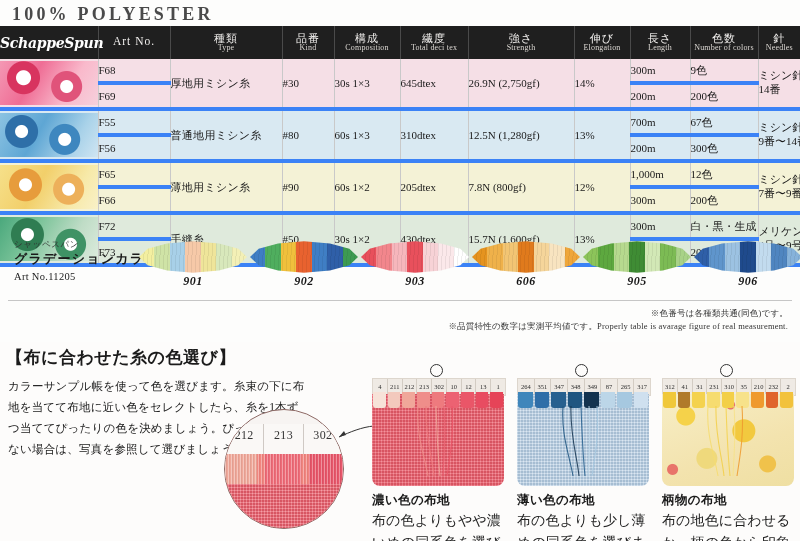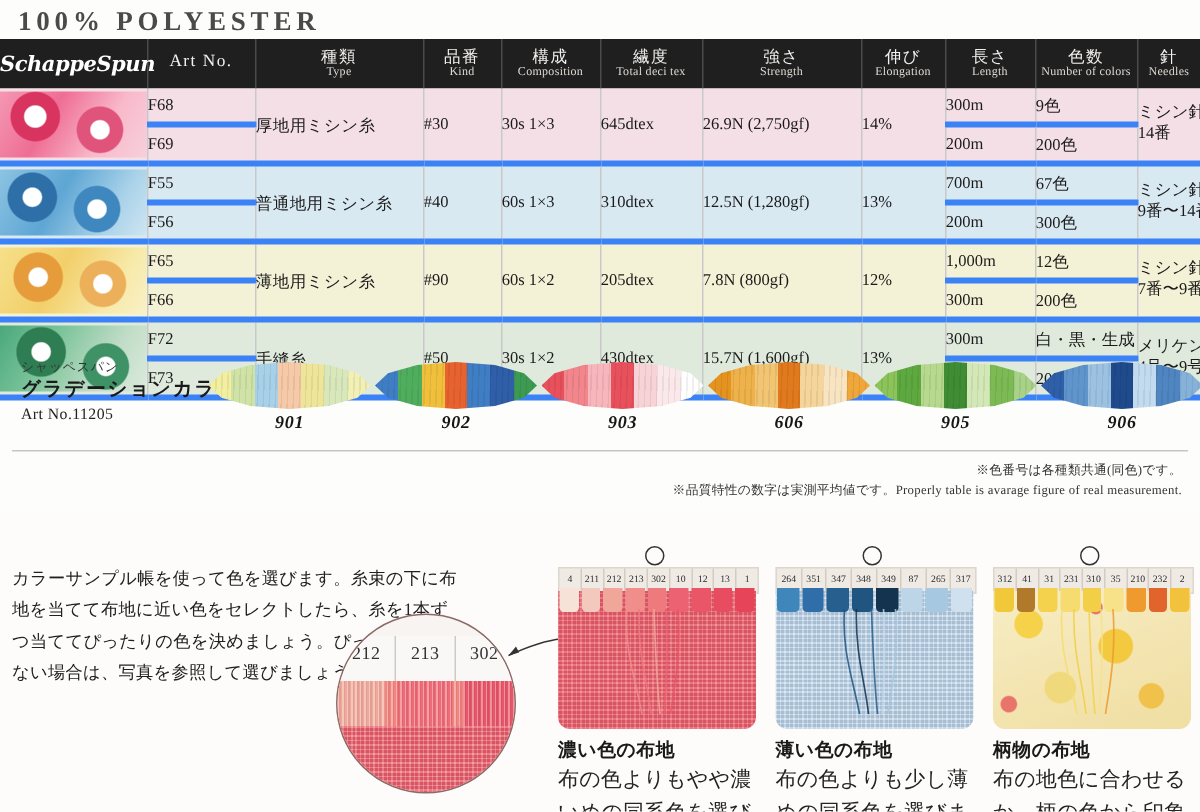--- a/index.html
+++ b/index.html
@@ -261,21 +261,21 @@
             <td class="artno">F69</td>
             <td class="numcol">200m</td>
             <td class="numcol">200色</td>
           </tr>
           <tr class="g-blue rowsplit">
             <td class="photo" rowspan="2">
               <span class="spool sp-blue" style="height:44px"></span>
             </td>
             <td class="artno">F55</td>
             <td class="type" rowspan="2">普通地用ミシン糸</td>
-            <td rowspan="2">#40</td>
+            <td rowspan="2">#80</td>
             <td rowspan="2">60s 1×3</td>
             <td rowspan="2">310dtex</td>
             <td rowspan="2">12.5N (1,280gf)</td>
             <td rowspan="2">13%</td>
             <td class="numcol">700m</td>
             <td class="numcol">67色</td>
             <td class="needles" rowspan="2" style="border-right:none">ミシン針<br>9番〜14番</td>
           </tr>
           <tr class="g-blue rowend">
             <td class="artno">F56</td>
@@ -373,20 +373,21 @@
   </div>
 
   <div class="hr-thin" style="top:300px"></div>
 
   <div class="footnote">
     <div>※色番号は各種類共通(同色)です。</div>
     <div>※品質特性の数字は実測平均値です。Properly table is avarage figure of real measurement.</div>
   </div>
 
   <div class="bottom">
+    <div class="sec-title">【布に合わせた糸の色選び】</div>
     <div class="body-copy">カラーサンプル帳を使って色を選びます。糸束の下に布地を当てて布地に近い色をセレクトしたら、糸を1本ずつ当ててぴったりの色を決めましょう。ぴったりの色がない場合は、写真を参照して選びましょう。</div>
   </div>
 
   <div class="mag">
     <div class="cards" id="mag-cards">
         <div>212</div>
         <div>213</div>
         <div>302</div>
       </div>
     <div class="floss"></div>

